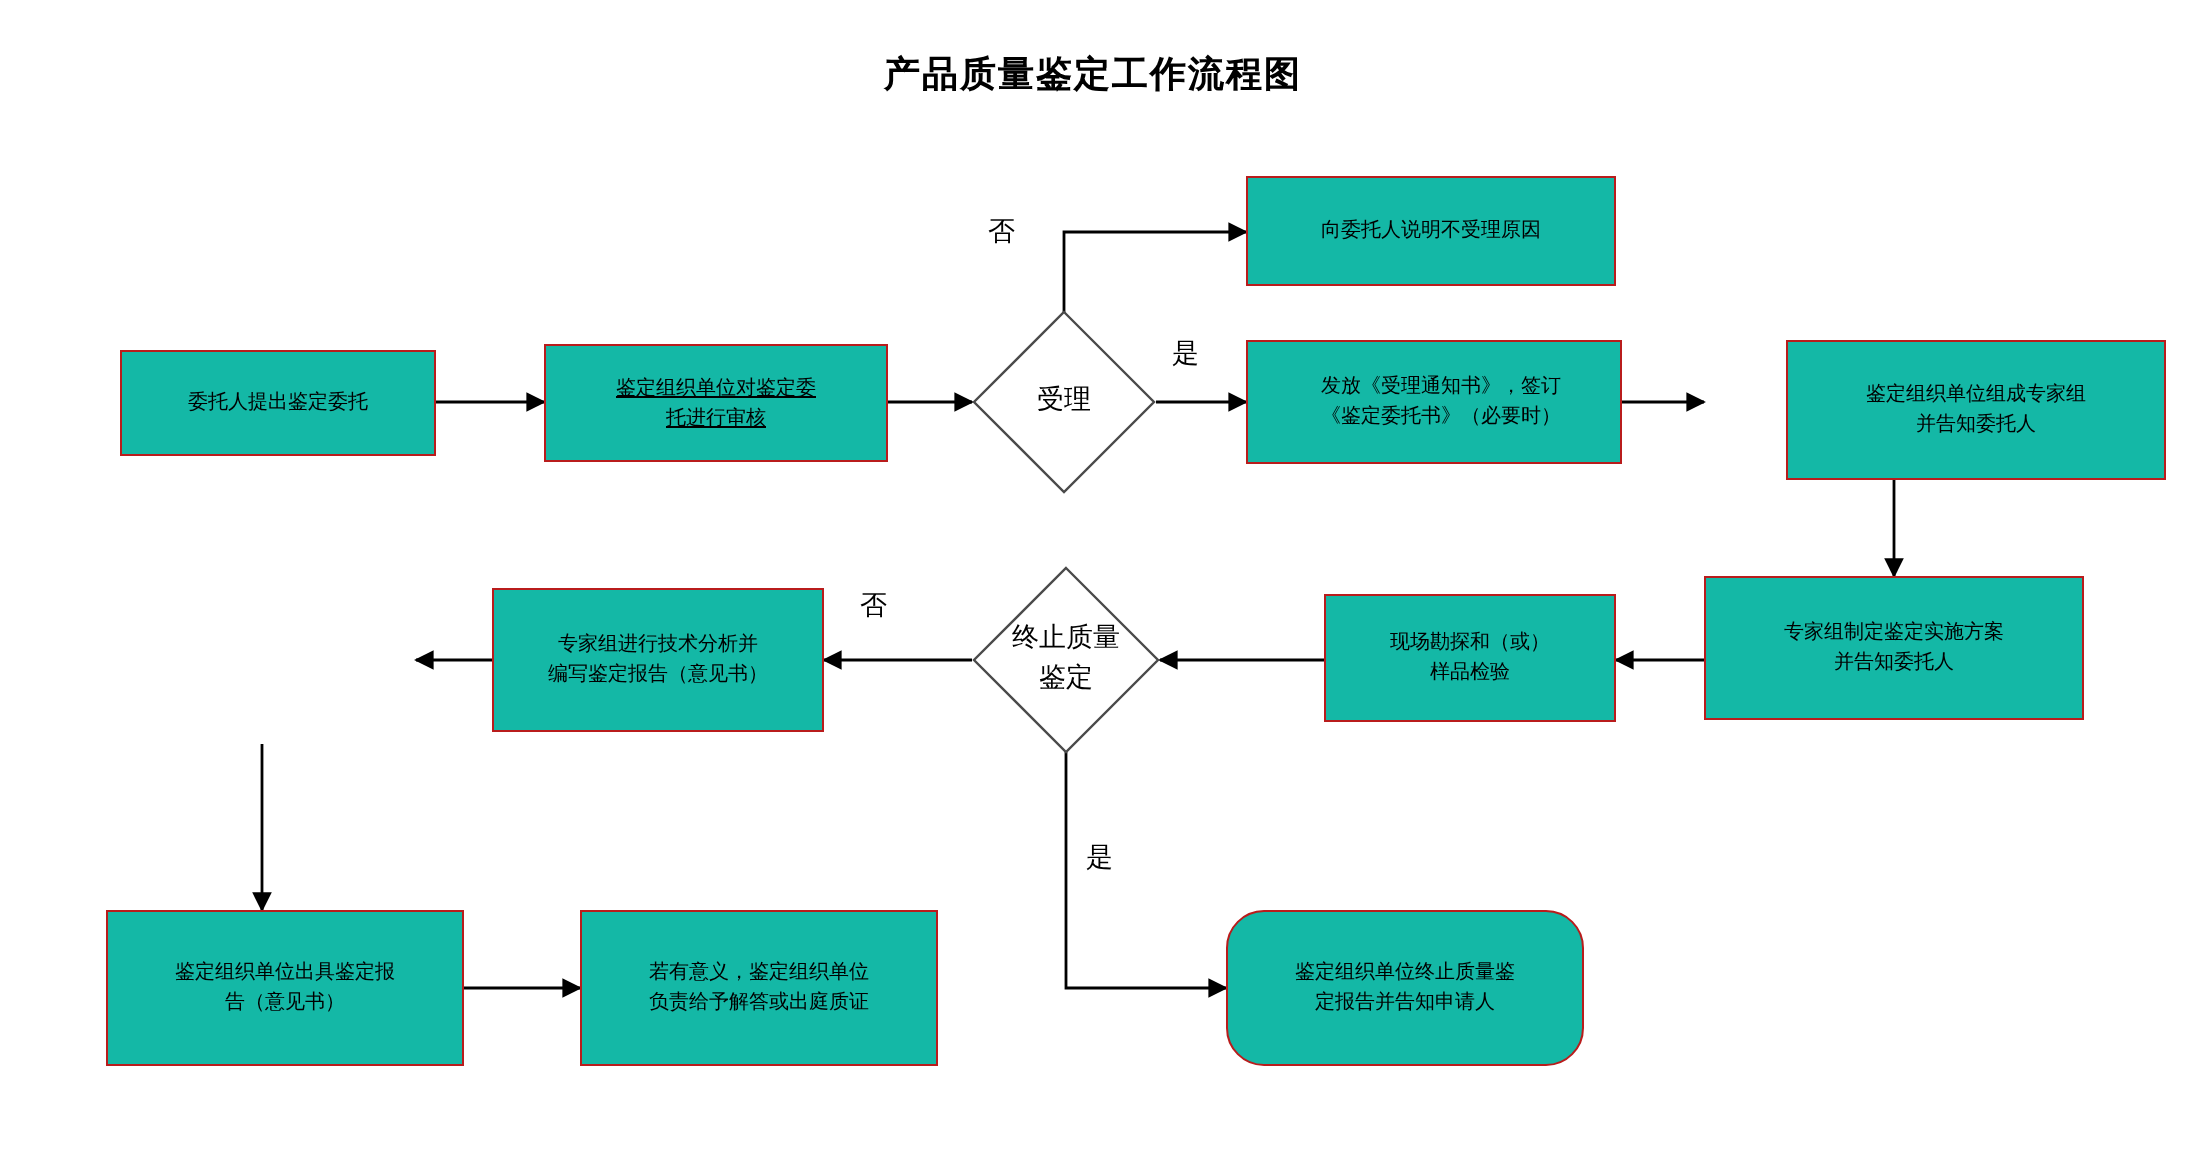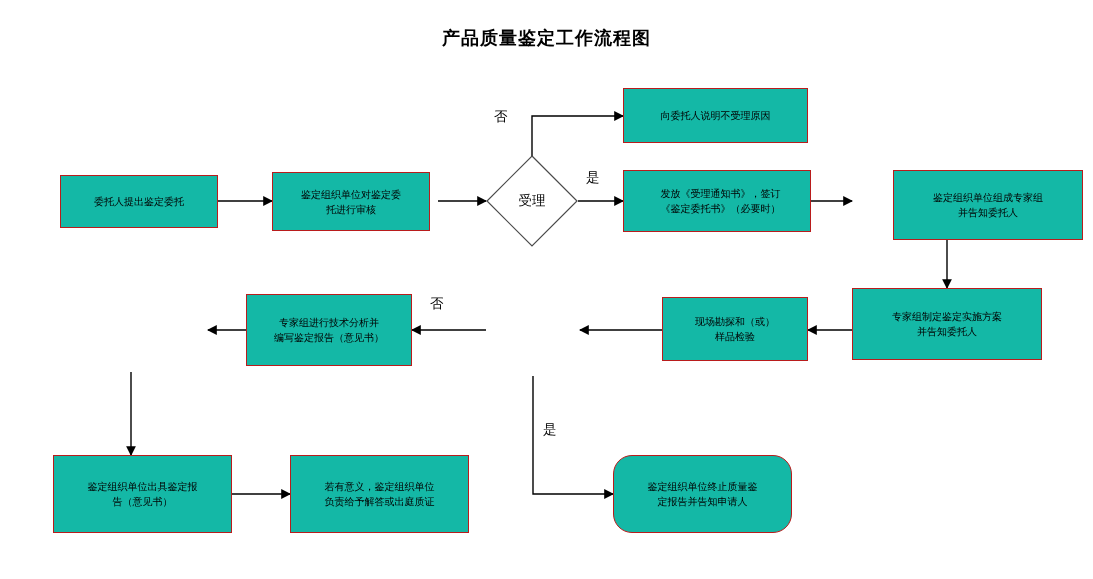--- a/index.html
+++ b/index.html
@@ -119,21 +119,21 @@
       <path d="M 131 372 L 131 455"></path>
 
       <path d="M 232 494 L 290 494"></path>
 
       <path d="M 533 376 L 533 494 L 613 494"></path>
     </g>
   </svg>
 
   <div class="node" style="left:60px; top:175px; width:158px; height:53px;">委托人提出鉴定委托</div>
 
-  <div class="node" style="left:272px; top:172px; width:158px; height:59px;">鉴定组织单位对鉴定委
+  <div class="node" style="left:272px; top:172px; width:172px; height:59px;text-decoration:underline;">鉴定组织单位对鉴定委
 托进行审核</div>
 
   <div class="diamond-wrap" style="left:486px; top:155px; width:92px; height:92px;">
     <svg class="diamond-shape" viewBox="0 0 92 92" preserveAspectRatio="none">
       <polygon points="46,1 91,46 46,91 1,46" fill="#ffffff" stroke="#4a4a4a" stroke-width="1.2"></polygon>
     </svg>
     <div class="diamond-label">受理</div>
   </div>
 
   <div class="node" style="left:623px; top:88px; width:185px; height:55px;">向委托人说明不受理原因</div>
@@ -143,20 +143,27 @@
 
   <div class="node" style="left:852px; top:170px; width:190px; height:70px;margin-left:41px;">鉴定组织单位组成专家组
 并告知委托人</div>
 
   <div class="node" style="left:852px; top:288px; width:190px; height:72px;">专家组制定鉴定实施方案
 并告知委托人</div>
 
   <div class="node" style="left:662px; top:297px; width:146px; height:64px;">现场勘探和（或）
 样品检验</div>
 
+  <div class="diamond-wrap" style="left:486px; top:283px; width:94px; height:94px;">
+    <svg class="diamond-shape" viewBox="0 0 94 94" preserveAspectRatio="none">
+      <polygon points="47,1 93,47 47,93 1,47" fill="#ffffff" stroke="#4a4a4a" stroke-width="1.2"></polygon>
+    </svg>
+    <div class="diamond-label">终止质量
+鉴定</div>
+  </div>
 
   <div class="node" style="left:246px; top:294px; width:166px; height:72px;">专家组进行技术分析并
 编写鉴定报告（意见书）</div>
 
 
   <div class="node" style="left:53px; top:455px; width:179px; height:78px;">鉴定组织单位出具鉴定报
 告（意见书）</div>
 
   <div class="node" style="left:290px; top:455px; width:179px; height:78px;">若有意义，鉴定组织单位
 负责给予解答或出庭质证</div>

